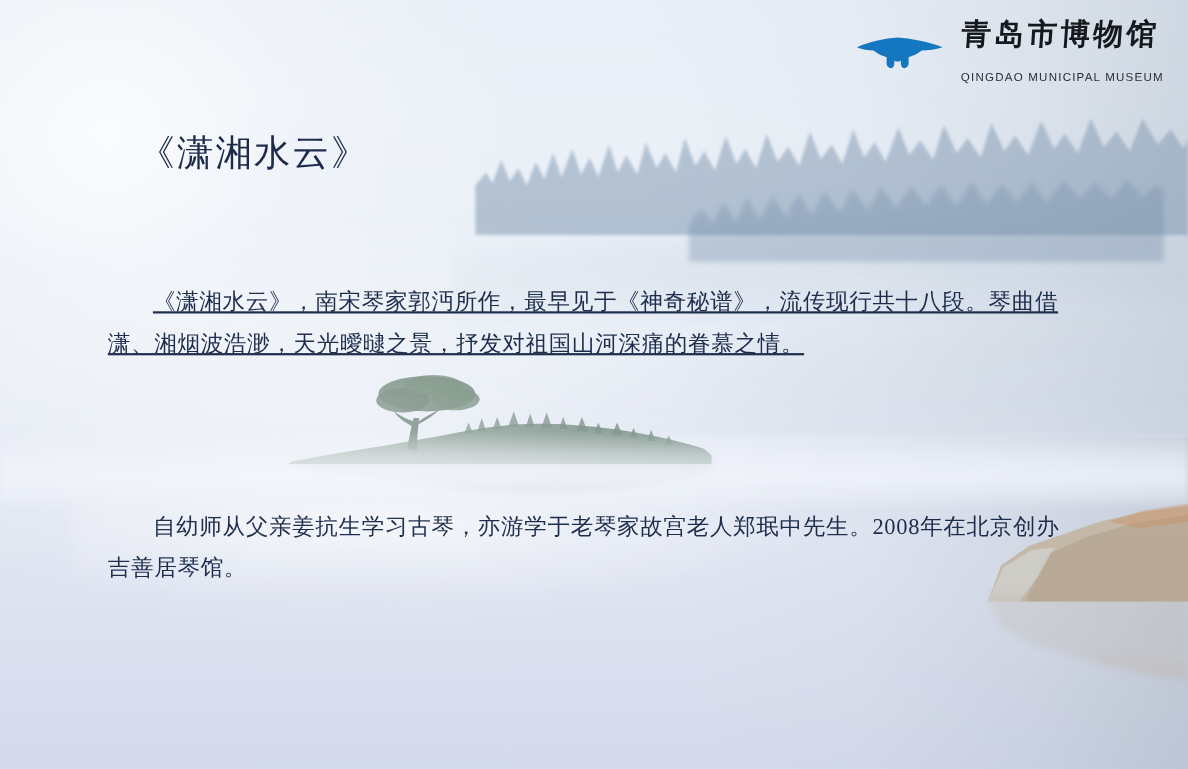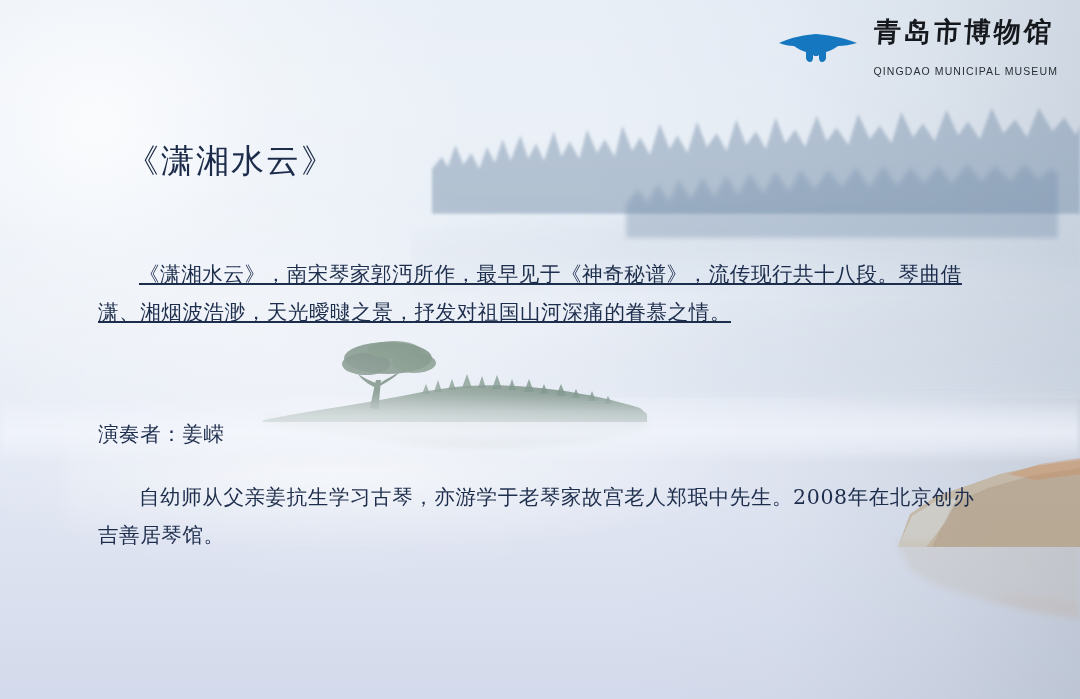--- a/index.html
+++ b/index.html
@@ -274,21 +274,20 @@
 
   .title-line-1 {
     position: absolute;
     left: 126px;
     top: 118px;
     font-size: 33px;
     letter-spacing: 2px;
     line-height: 1.25;
     color: #1b2b49;
     white-space: nowrap;
-    margin-top: 22px;
   }
   .title-line-2 {
     position: absolute;
     left: 112px;
     top: 180px;
     font-size: 36px;
     letter-spacing: 3px;
     line-height: 1.25;
     color: #182744;
     white-space: nowrap;
@@ -314,23 +313,24 @@
     left: 98px;
     top: 420px;
     font-size: 20.5px;
     letter-spacing: 0.6px;
     color: #1d2d4c;
     white-space: nowrap;
   }
 
   .para-bio {
     left: 98px;
-    top: 478px;
+    top: 460px;
     width: 880px;
     text-indent: 2em;
+    font-family: Liberation Serif, serif;
   }
 </style>
 </head>
 <body>
 
 <div class="slide">
 
   <div class="bg-layer">
     <div class="bg-sky"></div>
     <div class="bg-left-glow"></div>
@@ -409,18 +409,17 @@
     </div>
   </div>
 
   <div class="content">
 
     <div class="title-line-1">《潇湘水云》</div>
 
 
     <div class="para para-intro">《潇湘水云》，南宋琴家郭沔所作，最早见于《神奇秘谱》，流传现行共十八段。琴曲借潇、湘烟波浩渺，天光曖曃之景，抒发对祖国山河深痛的眷慕之情。</div>
 
-    <div class="performer-label">演奏者：姜嵘</div>
 
     <div class="para para-bio">自幼师从父亲姜抗生学习古琴，亦游学于老琴家故宫老人郑珉中先生。2008年在北京创办吉善居琴馆。</div>
 
   </div>
 </div>
 
 </body></html>

